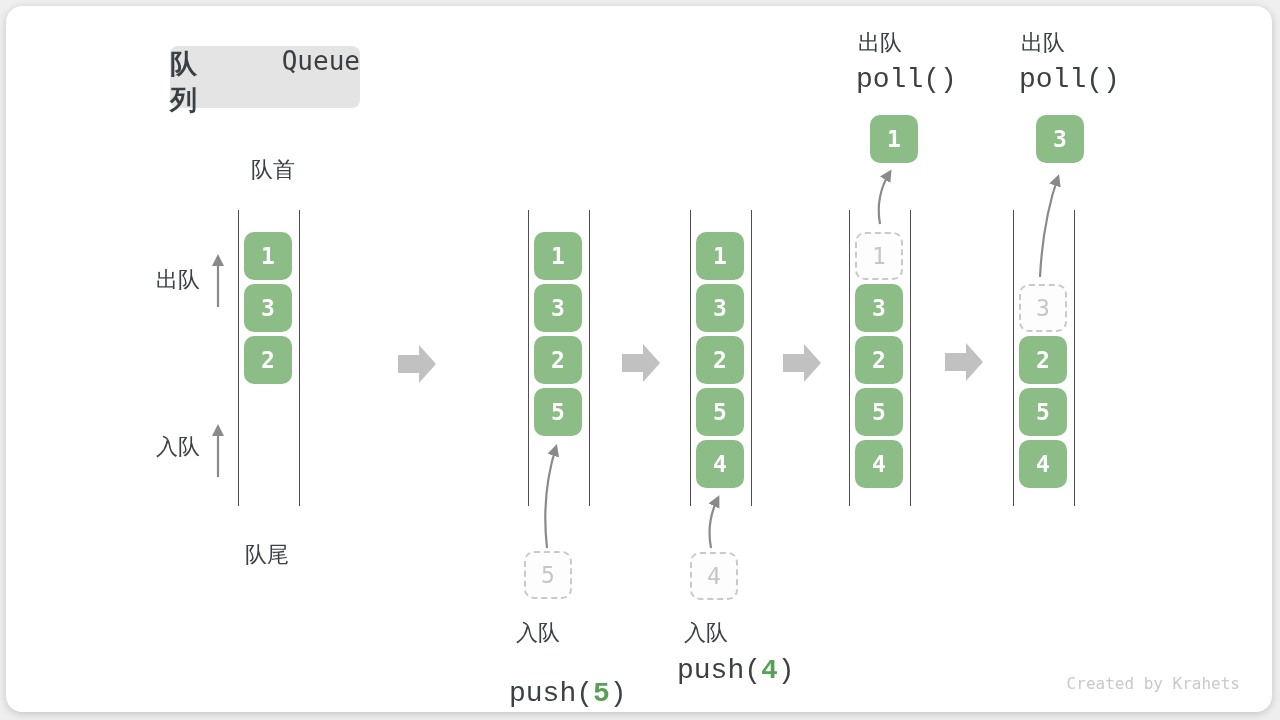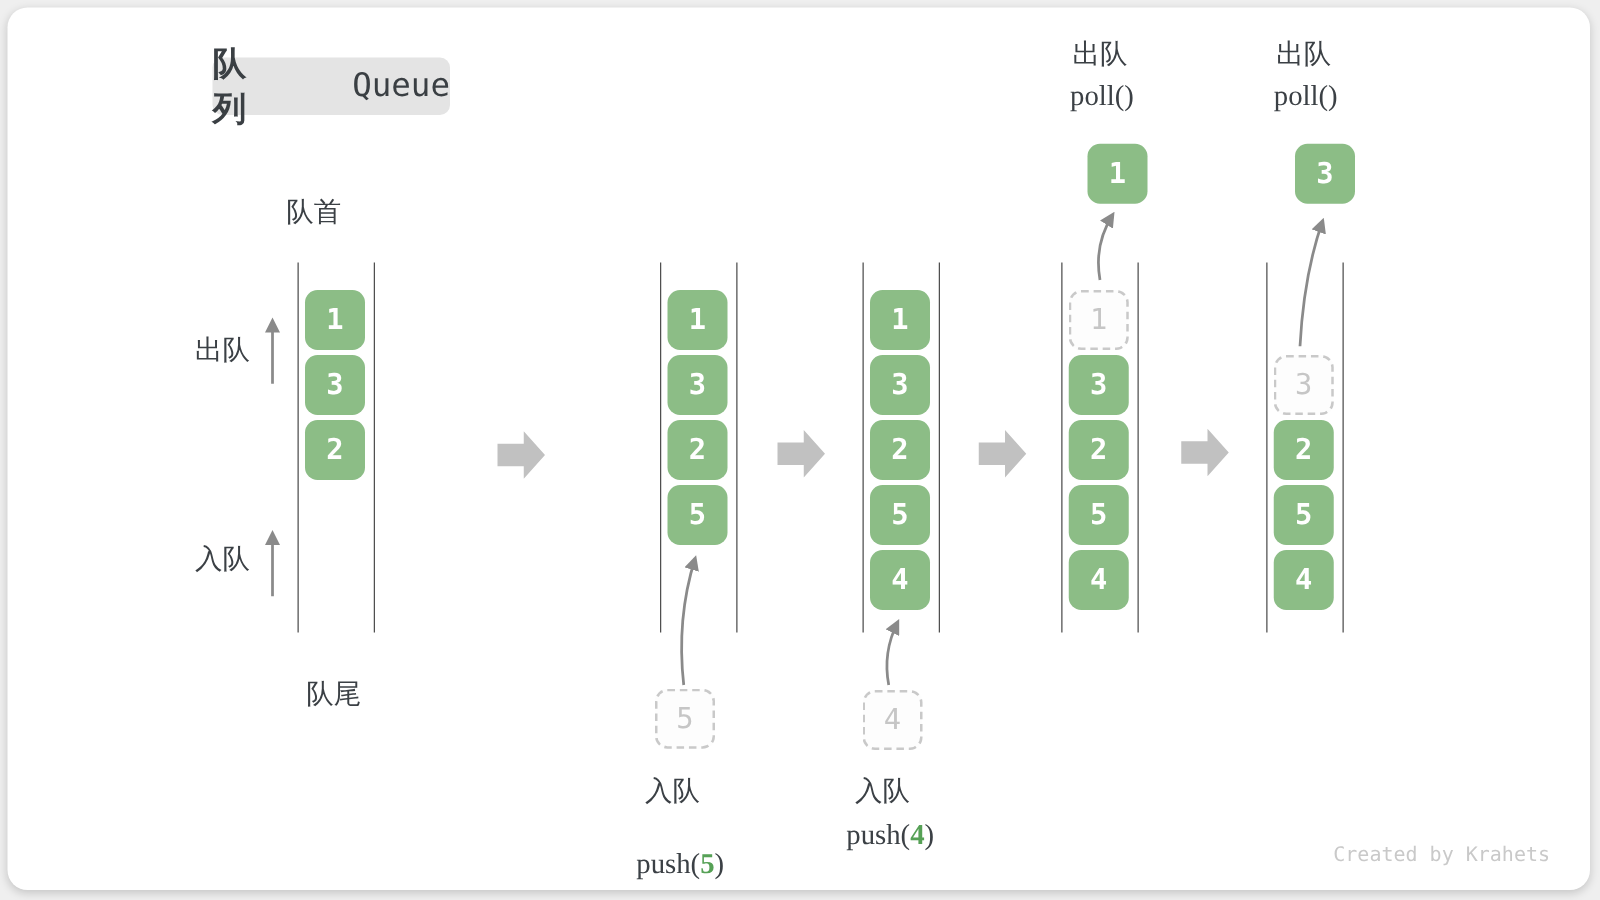--- a/index.html
+++ b/index.html
@@ -7,34 +7,34 @@
     width:1280px;height:720px;position:relative;overflow:hidden;
     background:#efefef;
     font-family:"Liberation Sans",sans-serif;
   }
   .card{
     position:absolute;left:6px;top:6px;width:1266px;height:706px;
     background:#ffffff;border-radius:16px;
     box-shadow:0 2px 8px rgba(0,0,0,0.18);
   }
   .badge{
-    position:absolute;left:170px;top:46px;width:190px;height:46px;
+    position:absolute;left:170px;top:46px;width:190px;height:62px;
     background:#e4e4e4;border-radius:8px;
-    display:flex;align-items:center;justify-content:center;gap:10px;
+    display:flex;align-items:flex-start;justify-content:center;gap:10px;
     color:#3a3f43;
   }
   .badge .zh{font-weight:bold;font-size:27px;}
   .badge .en{font-family:"DejaVu Sans Mono",monospace;font-size:26px;margin-left:48px;}
   .cnlabel{
     position:absolute;font-weight:normal;font-size:22px;color:#3b4045;
     white-space:nowrap;
   }
   .code{
-    position:absolute;font-family:Liberation Serif, serif;
-    font-size:23px;color:#3b4045;white-space:nowrap;text-align:right;
+    position:absolute;font-family:Liberation Mono, monospace;
+    font-size:28px;color:#3b4045;white-space:nowrap;text-align:right;
   }
   .code .arg{color:#56a156;font-weight:bold;}
   .channel{
     position:absolute;width:60px;height:296px;top:210px;
     border-left:1.5px solid #4f4f4f;border-right:1.5px solid #4f4f4f;
   }
   .box{
     position:absolute;width:48px;height:48px;border-radius:10px;
     background:#8cbd86;color:#ffffff;
     display:flex;align-items:center;justify-content:center;
@@ -53,21 +53,21 @@
 </head>
 <body>
 
 <div class="card"></div>
 
 <div class="badge">
   <span class="zh">队列</span>
   <span class="en">Queue</span>
 </div>
 
-<div class="cnlabel" style="left:229px;top:155px;">队首</div>
+<div class="cnlabel" style="left:251px;top:155px;">队首</div>
 <div class="cnlabel" style="left:245px;top:540px;">队尾</div>
 <div class="cnlabel" style="left:156px;top:265px;">出队</div>
 <div class="cnlabel" style="left:156px;top:432px;">入队</div>
 
 <div class="channel" style="left:238px;"></div>
 <div class="box" style="left:244px;top:232px;">1</div>
 <div class="box" style="left:244px;top:284px;">3</div>
 <div class="box" style="left:244px;top:336px;">2</div>
 
 <div class="channel" style="left:528px;"></div>

